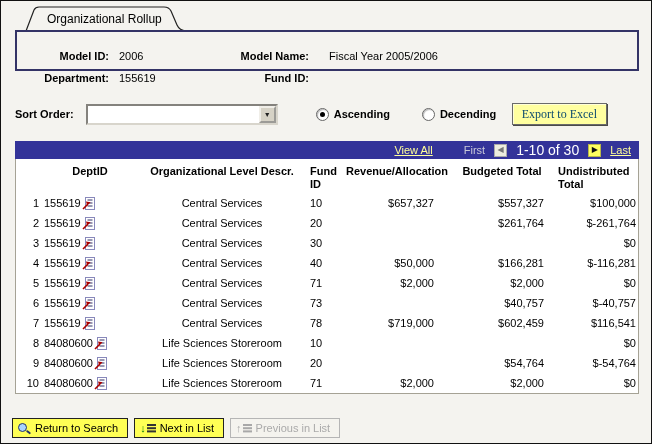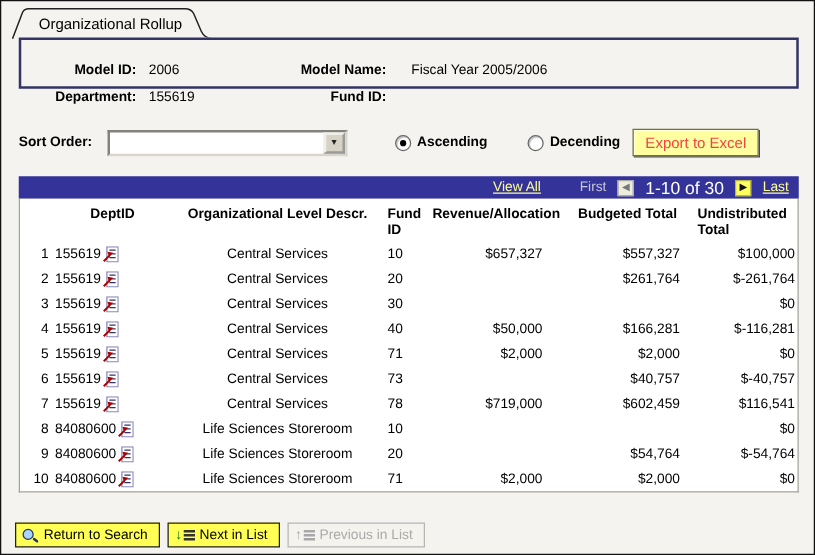--- a/index.html
+++ b/index.html
@@ -2,21 +2,21 @@
 <html><head>
 <meta charset="utf-8">
 <style>
   html,body{margin:0;padding:0;background:#888;}
   .page{
     position:relative;width:652px;height:444px;box-sizing:border-box;
     background:#f4f3ef;border:1px solid #111;overflow:hidden;
     font-family:"Liberation Sans","DejaVu Sans",sans-serif;font-size:11px;color:#000;
   }
   
-  .tab{position:absolute;left:8px;top:5px;width:172px;height:34px;}
+  .tab{position:absolute;left:24px;top:5px;width:172px;height:34px;}
   .tab svg{position:absolute;left:0;top:0;}
   .tab-label{position:absolute;left:22px;top:6px;font-size:12px;white-space:nowrap;}
   
   .hdr-box{
     position:absolute;left:14px;top:29px;width:624px;height:41px;box-sizing:border-box;
     border:2px solid #333366;background:#f4f3ef;padding-top:13px;
   }
   .hdr-row{display:flex;align-items:center;height:22px;}
   .lbl{font-weight:bold;}
   .hl1{width:92px;text-align:right;flex:none;}
@@ -41,21 +41,21 @@
     box-shadow:inset 1px 1px 1px #bbb;position:relative;flex:none;
   }
   .radio.checked::after{
     content:"";position:absolute;left:3px;top:3px;width:5px;height:5px;border-radius:50%;background:#000;
   }
   .radio-lbl{font-weight:bold;margin-left:5px;}
   .radio-item+.radio-item{margin-left:32px;}
   .export-btn{
     position:absolute;right:32px;top:1px;height:22px;padding:0 9px;
     background:#ffffa0;border:1px solid #6a6a6a;box-shadow:1px 1px 0 #4a4a4a, inset 1px 1px 0 #ffffd8;
-    font-family:Liberation Sans, sans-serif;font-size:12px;color:#ef4444;cursor:pointer;
+    font-family:Liberation Serif, serif;font-size:12px;color:#0c4a6e;cursor:pointer;
   }
   
   .navbar{
     position:absolute;left:14px;top:140px;width:624px;height:18px;background:#333399;
     display:flex;align-items:center;justify-content:flex-end;gap:9px;box-sizing:border-box;padding-right:8px;
   }
   .nav-viewall{color:#ffff99;text-decoration:underline;margin-right:22px;cursor:pointer;}
   .nav-first{color:#c8c8d8;}
   .nav-btn{
     width:13px;height:13px;display:flex;align-items:center;justify-content:center;

